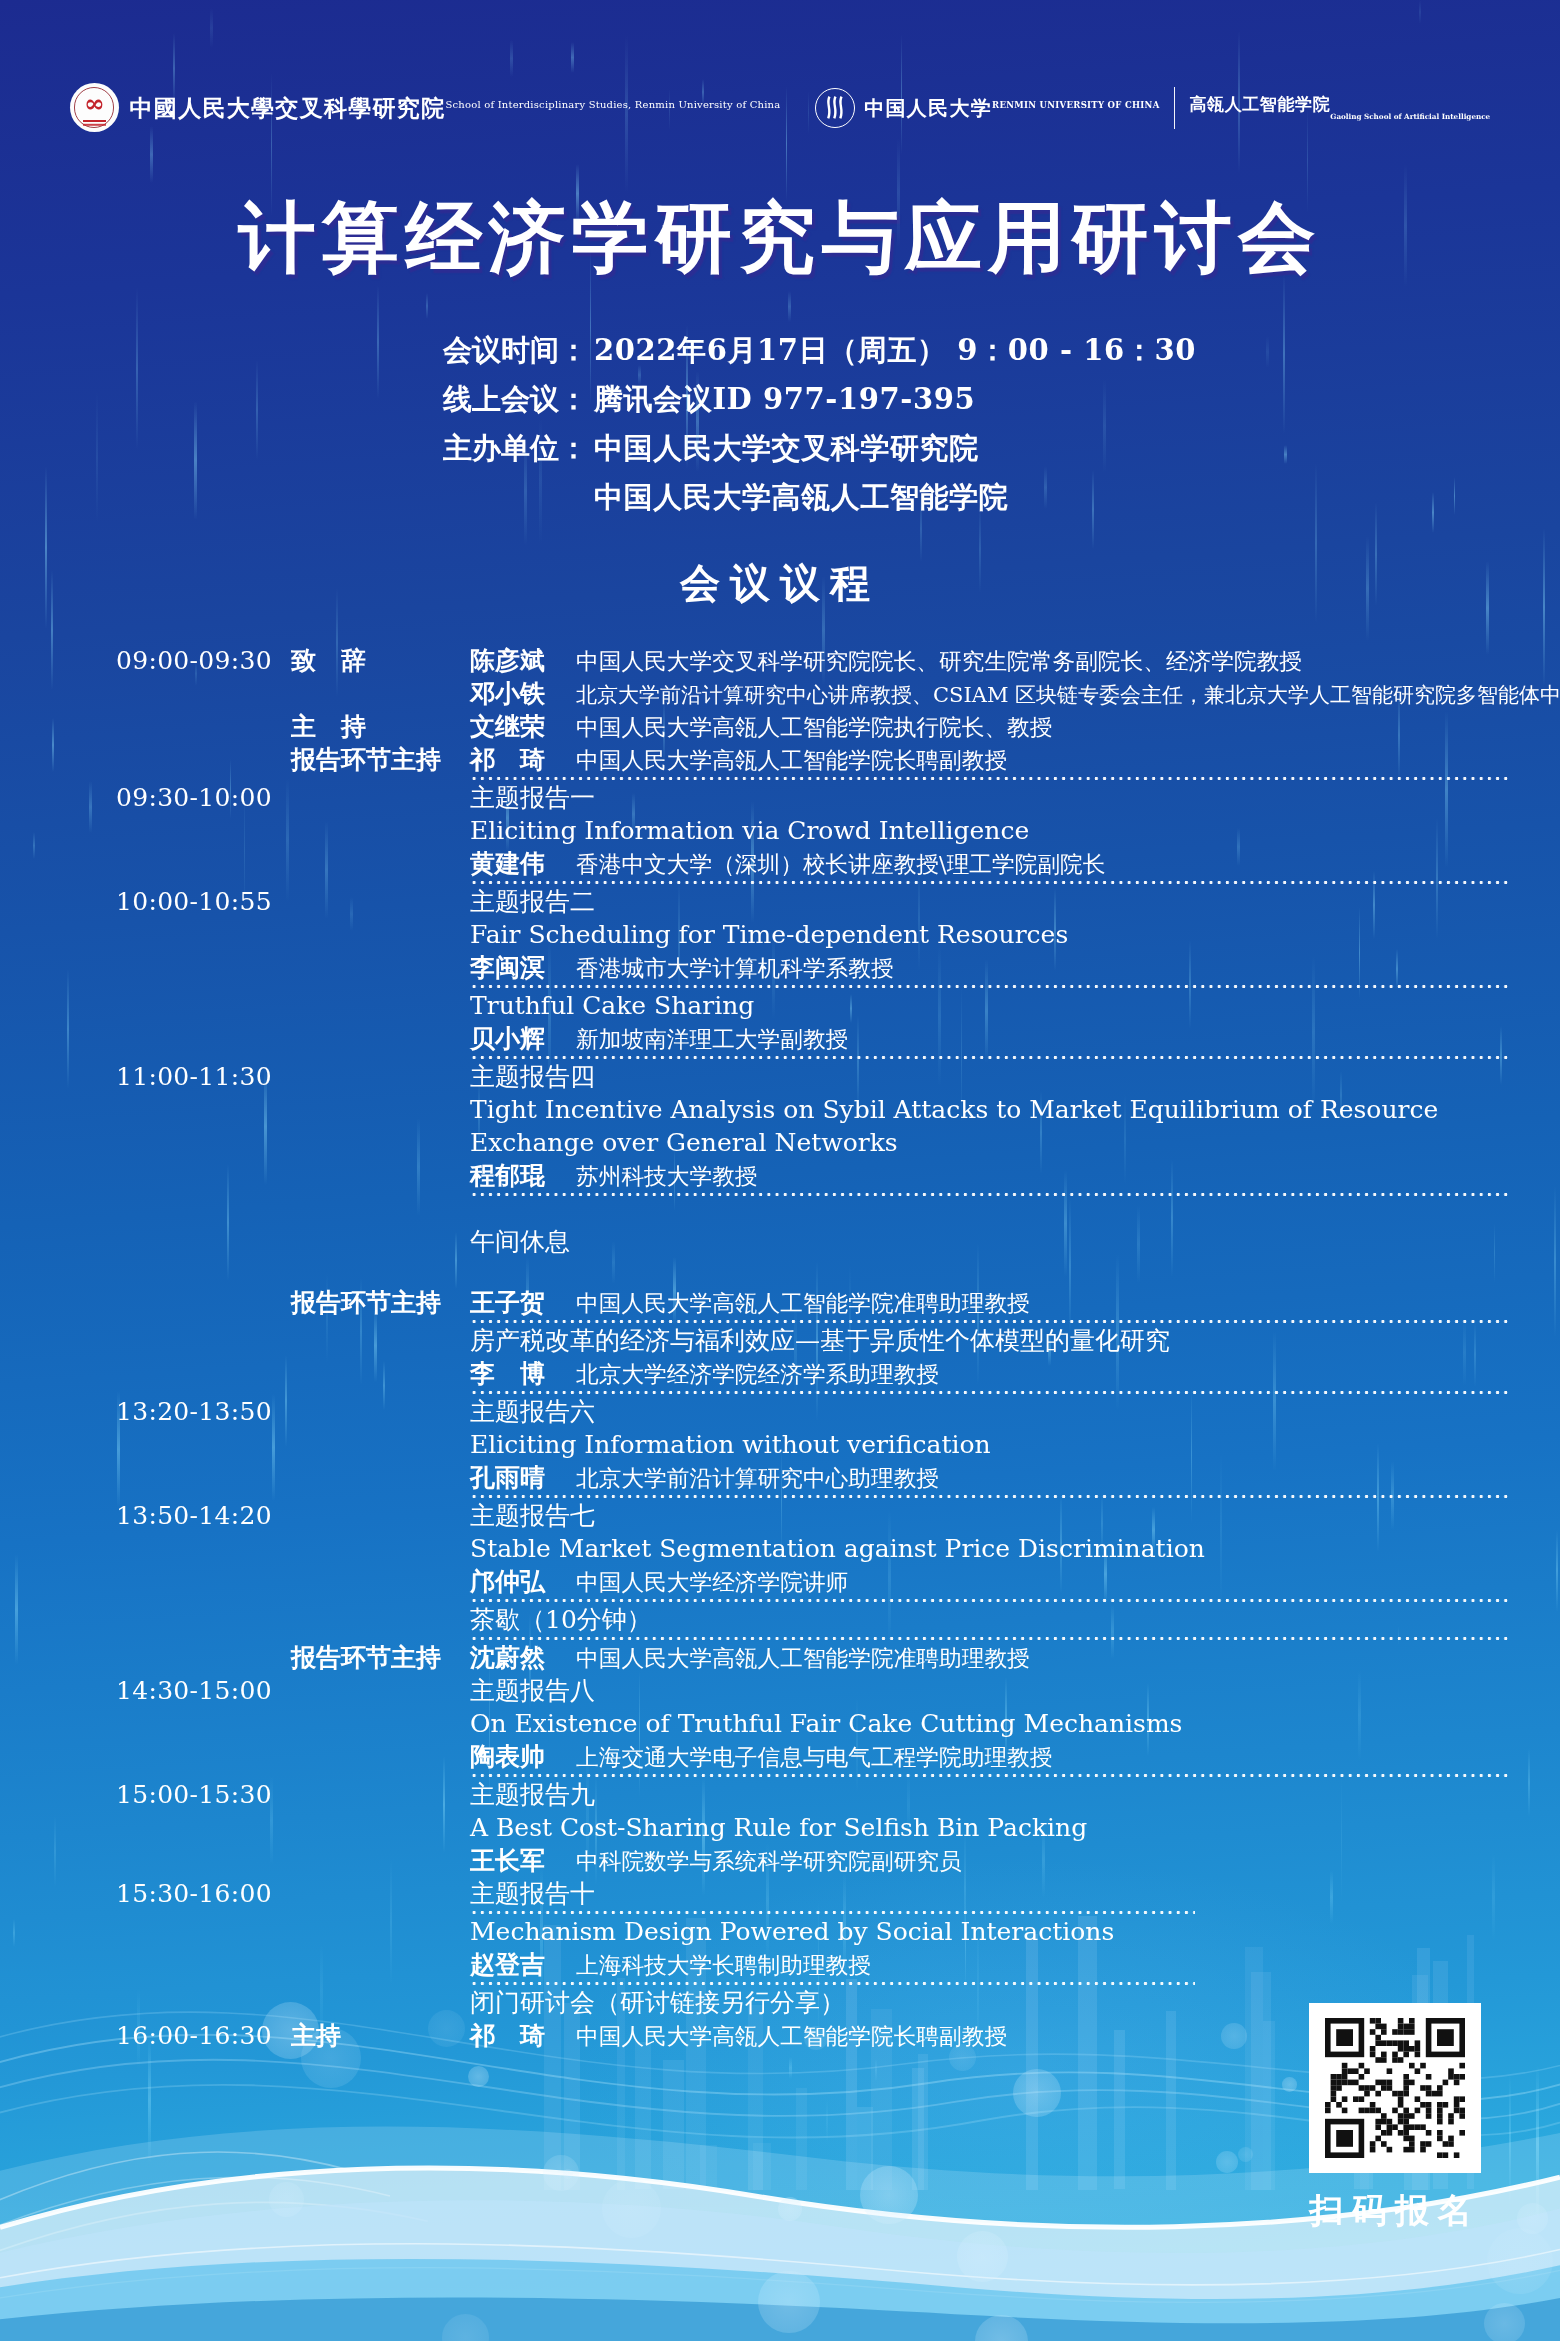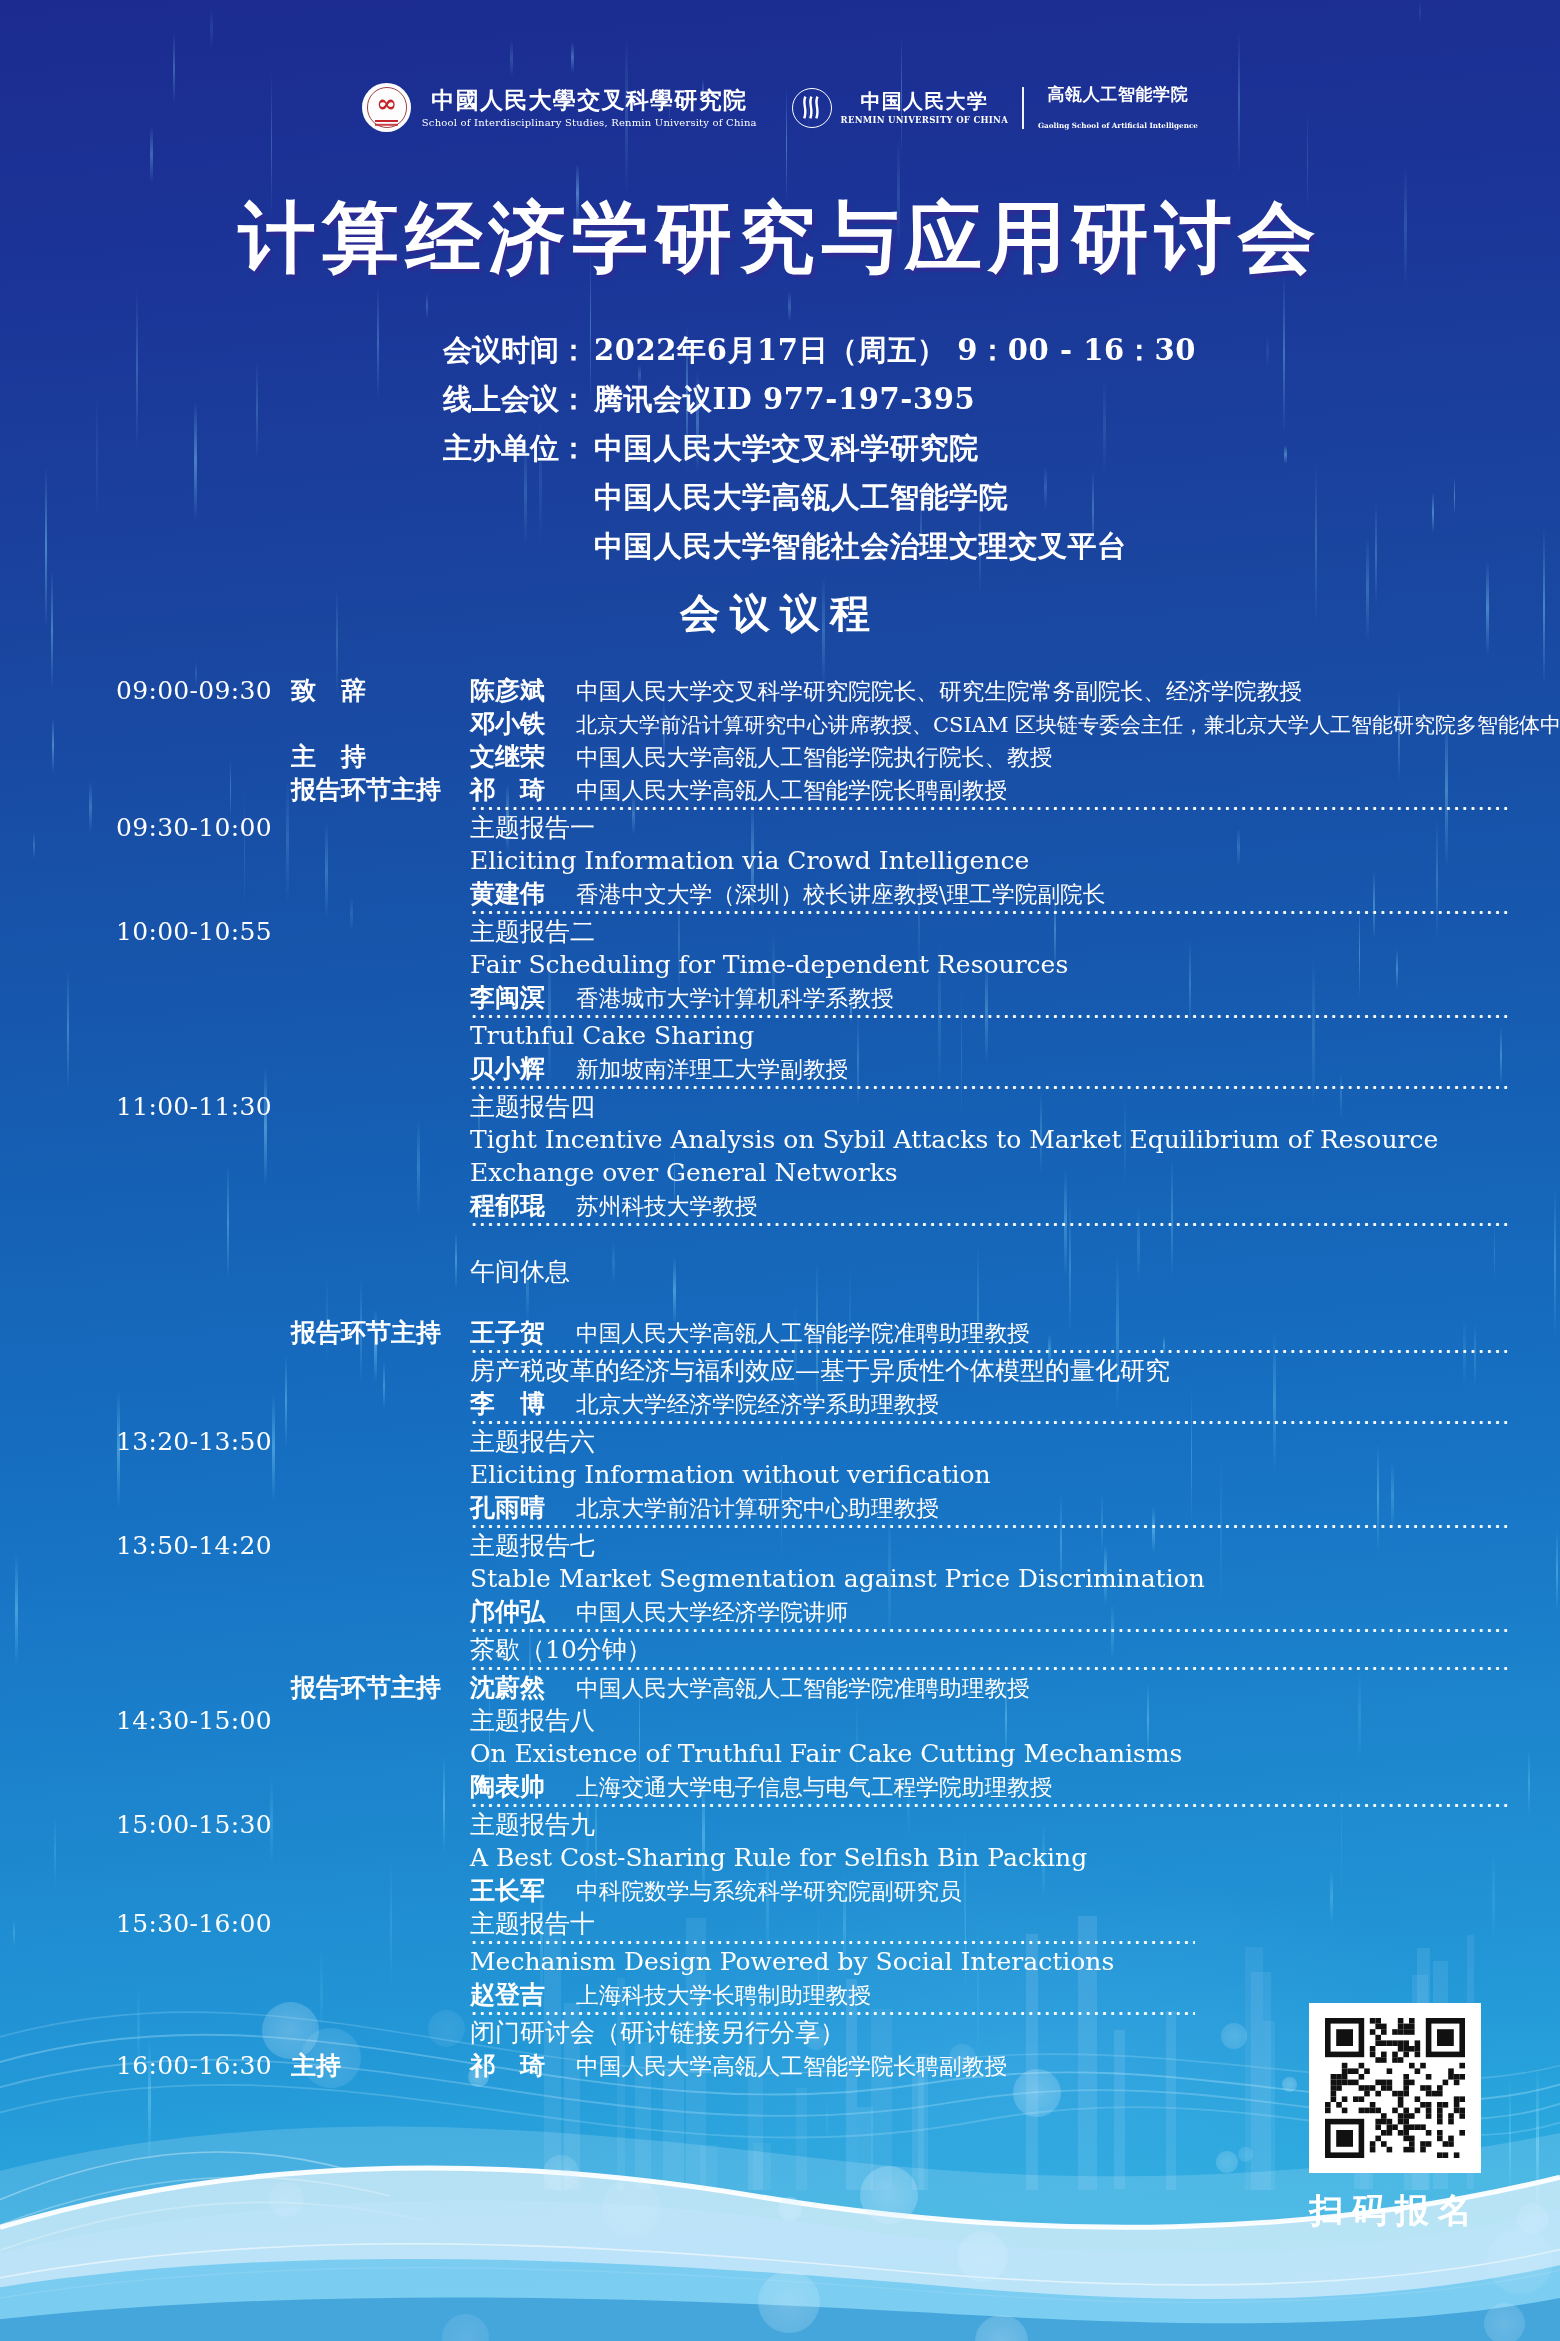--- a/index.html
+++ b/index.html
@@ -27,21 +27,21 @@
   .emblem-sois{position:relative;width:49px;height:49px;border-radius:50%;
     background:#fdfdfd;flex:0 0 auto;margin-right:10.7px;}
   .sois-ring{position:absolute;inset:4.4px;border-radius:50%;border:1.3px solid #a04048;}
   .sois-inf{position:absolute;inset:0;display:flex;align-items:center;justify-content:center;
     color:#c3232b;font-size:25px;font-weight:bold;line-height:1;padding-bottom:7.6px;}
   .sois-sub{position:absolute;left:13.2px;bottom:10px;width:22.7px;height:1.9px;background:#c3232b;
     box-shadow:0 3.8px 0 rgba(195,35,43,.85);}
   .emblem-ruc{position:relative;width:38px;height:38px;border-radius:50%;
     border:1.6px solid #fff;flex:0 0 auto;margin-right:8.8px;}
   .emblem-ruc svg{position:absolute;inset:4.4px;}
-  .lg-txt{display:flex;flex-direction:column;justify-content:center;text-align:center;}
+  .lg-txt{display:flex;flex-direction:row;justify-content:center;}
   .lg1-cn{font-size:23px;font-weight:700;letter-spacing:1.3px;line-height:1.1;}
   .lg1-en{font-size:10px;letter-spacing:0.2px;margin-top:4.4px;}
   .lg2-cn{font-size:20px;font-weight:700;letter-spacing:1.3px;line-height:1.1;}
   .lg2-en{font-size:8.5px;font-weight:700;letter-spacing:0.3px;margin-top:3.8px;}
   .lg3-cn{font-size:17px;font-weight:700;letter-spacing:0.6px;line-height:1.1;}
   .lg3-en{font-size:7.2px;font-weight:700;margin-top:17px;}
   .vsep{width:1.9px;height:42px;background:rgba(255,255,255,.95);margin:0 14px;}
 
   
   .main-title{margin-top:49px;text-align:center;font-size:77px;font-weight:700;
@@ -381,21 +381,20 @@
     <div class="info-row">
       <span class="ilabel">主办单位：</span>
       <span class="ivalue">中国人民大学交叉科学研究院</span>
     </div>
     <div class="info-row">
       <span class="ilabel"></span>
       <span class="ivalue">中国人民大学高瓴人工智能学院</span>
     </div>
     <div class="info-row">
       <span class="ilabel"></span>
-      <span class="ivalue">中国人民大学智能社会治理文理交叉平台</span>
     </div>
   </section>
 
   <h2 class="agenda-title">会议议程</h2>
   <section class="agenda" id="agenda">
       <div class="row"><span class="time">09:00-09:30</span><span class="role">致　辞</span><span class="name">陈彦斌</span><span class="desc">中国人民大学交叉科学研究院院长、研究生院常务副院长、经济学院教授</span></div>
       <div class="row"><span class="name">邓小铁</span><span class="desc small">北京大学前沿计算研究中心讲席教授、CSIAM 区块链专委会主任，兼北京大学人工智能研究院多智能体中心主任</span></div>
       <div class="row"><span class="role">主　持</span><span class="name">文继荣</span><span class="desc">中国人民大学高瓴人工智能学院执行院长、教授</span></div>
       <div class="row"><span class="role">报告环节主持</span><span class="name">祁　琦</span><span class="desc">中国人民大学高瓴人工智能学院长聘副教授</span></div>
       <div class="divider"></div>

